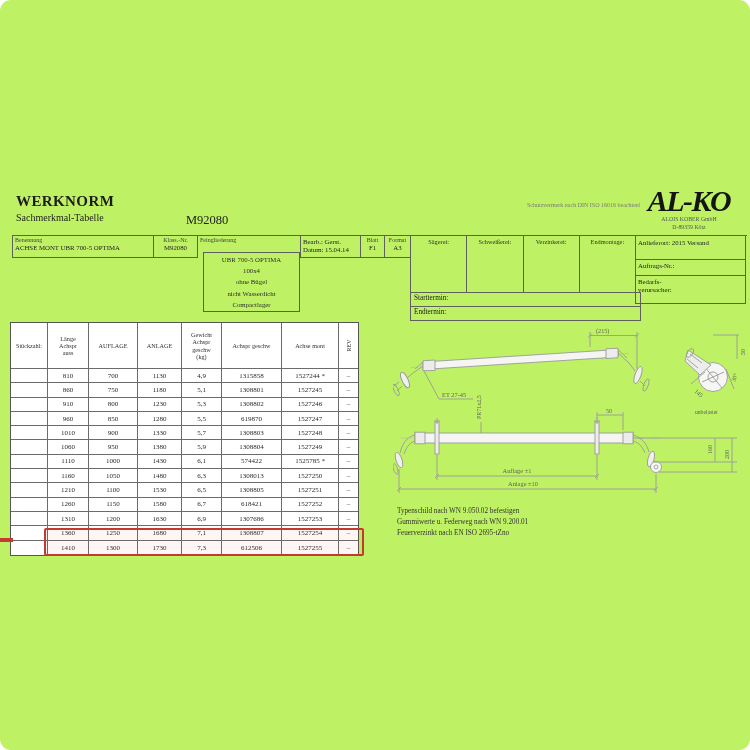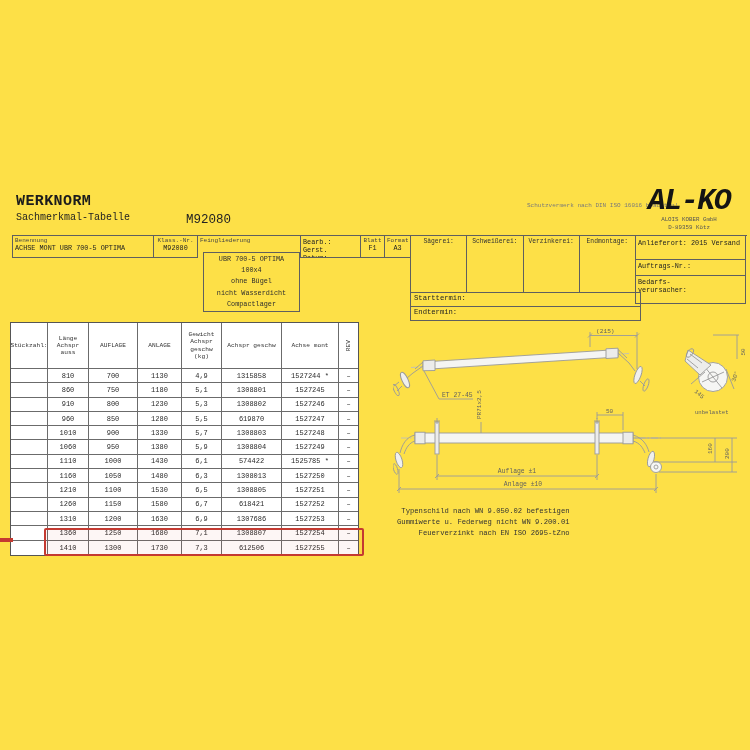--- a/index.html
+++ b/index.html
@@ -1,17 +1,17 @@
 <!DOCTYPE html>
 <html><head>
 <meta charset="utf-8">
 <style>
   html,body{margin:0;padding:0;background:#fff;}
-  .page{position:relative;width:750px;height:750px;background:#fde047;overflow:hidden;
-        font-family:Liberation Mono, monospace;color:#2e2e2e;}
+  .page{position:relative;width:750px;height:750px;background:#bef264;overflow:hidden;
+        font-family:Liberation Serif, serif;color:#2e2e2e;border-radius:11px;}
   .abs{position:absolute;box-sizing:border-box;}
   
   .t-werknorm{left:16px;top:193px;font-size:15px;font-weight:bold;letter-spacing:.4px;color:#1c1c1c;}
   .t-sub{left:16px;top:212px;font-size:10px;color:#222;}
   .t-num{left:186px;top:213px;font-size:12.5px;color:#222;}
   .t-note{left:527px;top:202px;font-size:6px;color:#7a7a7a;}
   .logo{left:632px;top:186px;width:114px;text-align:center;}
   .logo-text{font-size:30px;font-weight:900;font-style:italic;letter-spacing:-1.5px;color:#141414;line-height:1;}
   .logo-sub{font-size:5.8px;color:#555;line-height:1.3;}
   .hrule{left:12px;top:235px;width:735px;height:1px;background:#5a5a5a;}
@@ -37,21 +37,21 @@
   .thcell span{white-space:pre-line;line-height:1.18;display:block;}
   .thcell.c7 span{transform:rotate(-90deg);}
   .tcell{font-size:7px;color:#2a2a2a;}
   .c7{border-right:none;}
   .tbody .trow:last-child .tcell{border-bottom:none;}
   .row-highlight{left:44px;top:528px;width:320px;height:28px;border:2.5px solid #c43a31;
                  border-radius:2px;background:rgba(215,70,55,0.05);}
   .red-dash{left:0px;top:538px;width:13px;height:4px;background:#c43a31;}
   
   .drawing{left:393px;top:322px;}
-  .notes{left:397px;top:506px;font-size:7.2px;line-height:1.5;color:#333;text-align:right;}
+  .notes{left:397px;top:506px;font-size:7.2px;line-height:1.5;color:#333;}
   svg text{fill:#5f5f5f;}
 </style>
 </head>
 <body>
 
 <div class="page">
 
   <div class="abs t-werknorm">WERKNORM</div>
   <div class="abs t-sub">Sachmerkmal-Tabelle</div>
   <div class="abs t-num">M92080</div>
@@ -381,17 +381,17 @@
     <text x="88" y="97" font-size="6" transform="rotate(-90 88 97)" text-anchor="start">PR71x2,5</text>
     <text x="213" y="91" font-size="6">50</text>
     <text x="319" y="132" font-size="6" transform="rotate(-90 319 132)">160</text>
     <text x="336" y="137" font-size="6" transform="rotate(-90 336 137)">200</text>
     <text x="124" y="151" font-size="6.4" text-anchor="middle">Auflage ±1</text>
     <text x="130" y="164" font-size="6.4" text-anchor="middle">Anlage ±10</text>
   </svg>
 
   <div class="abs notes">
       <div class="note-line">Typenschild nach WN 9.050.02 befestigen</div>
-      <div class="note-line">Gummiwerte u. Federweg nicht WN 9.200.01</div>
+      <div class="note-line">Gummiwerte u. Federweg nach WN 9.200.01</div>
       <div class="note-line">Feuerverzinkt nach EN ISO 2695-tZno</div>
     </div>
 
 </div>
 
 </body></html>

